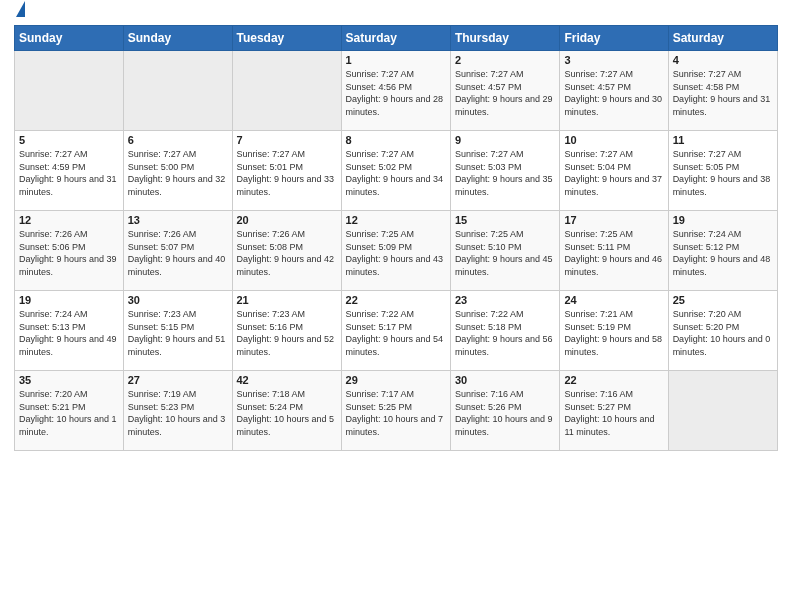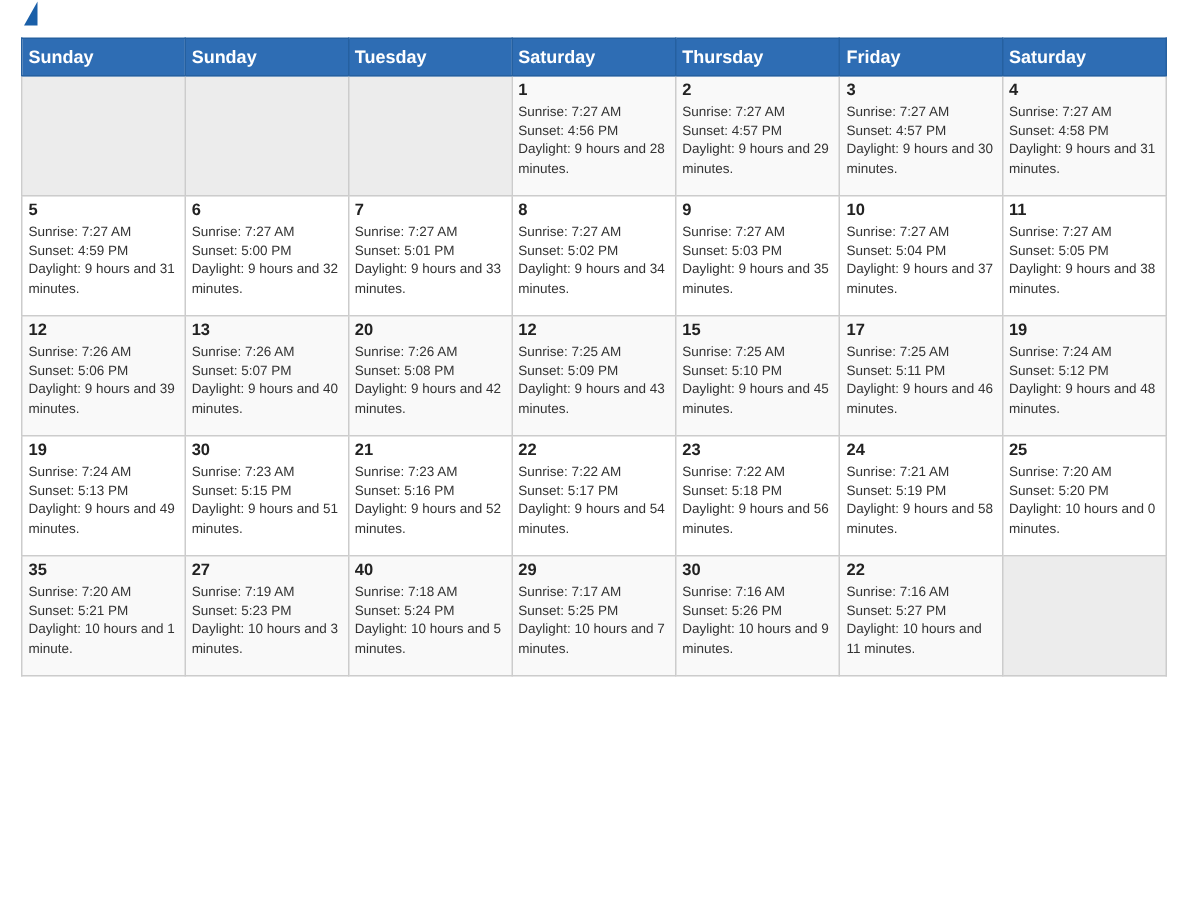--- a/index.html
+++ b/index.html
@@ -256,21 +256,21 @@
         <tr>
           <td>
             <div class="day-number">35</div>
             <div class="day-info">Sunrise: 7:20 AM<br>Sunset: 5:21 PM<br>Daylight: 10 hours and 1 minute.</div>
           </td>
           <td>
             <div class="day-number">27</div>
             <div class="day-info">Sunrise: 7:19 AM<br>Sunset: 5:23 PM<br>Daylight: 10 hours and 3 minutes.</div>
           </td>
           <td>
-            <div class="day-number">40</div>
+            <div class="day-number">42</div>
             <div class="day-info">Sunrise: 7:18 AM<br>Sunset: 5:24 PM<br>Daylight: 10 hours and 5 minutes.</div>
           </td>
           <td>
             <div class="day-number">29</div>
             <div class="day-info">Sunrise: 7:17 AM<br>Sunset: 5:25 PM<br>Daylight: 10 hours and 7 minutes.</div>
           </td>
           <td>
             <div class="day-number">30</div>
             <div class="day-info">Sunrise: 7:16 AM<br>Sunset: 5:26 PM<br>Daylight: 10 hours and 9 minutes.</div>
           </td>

